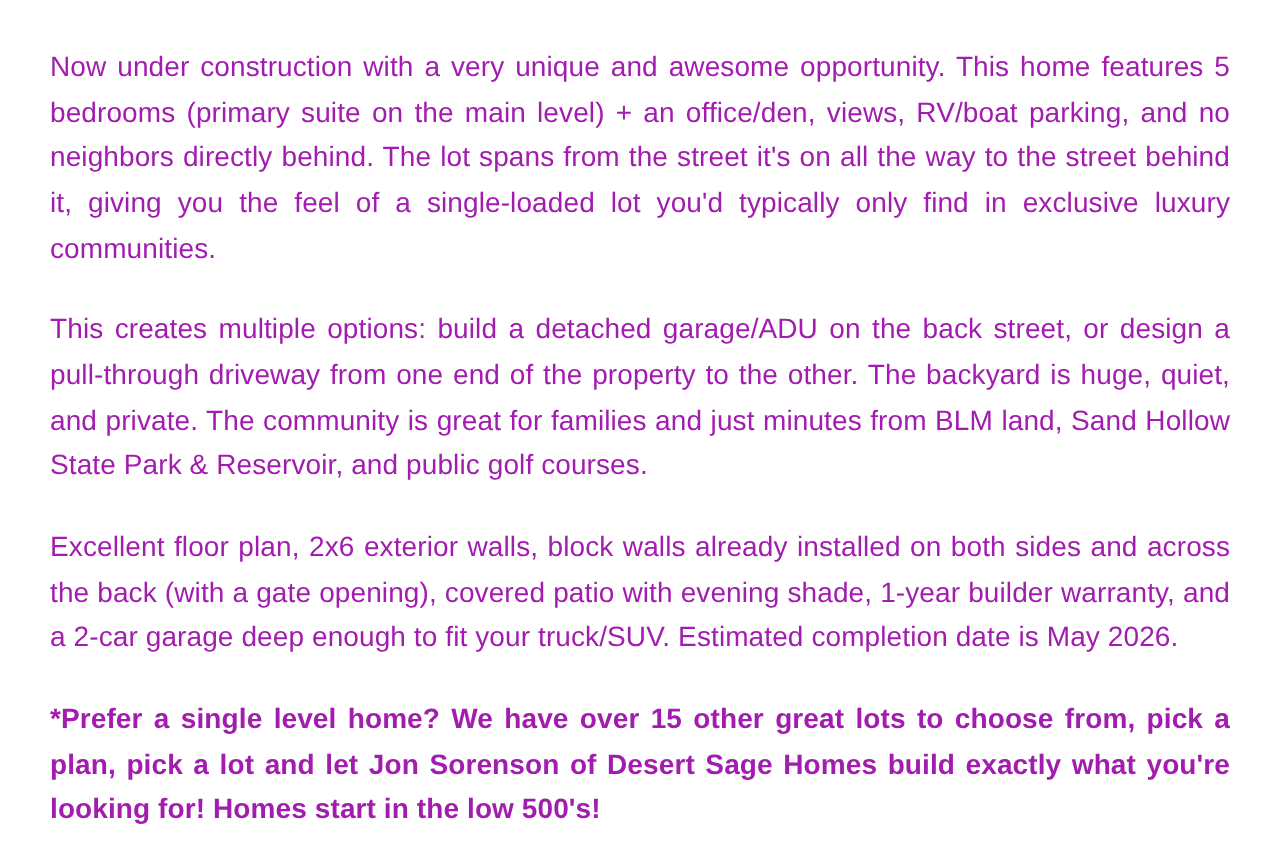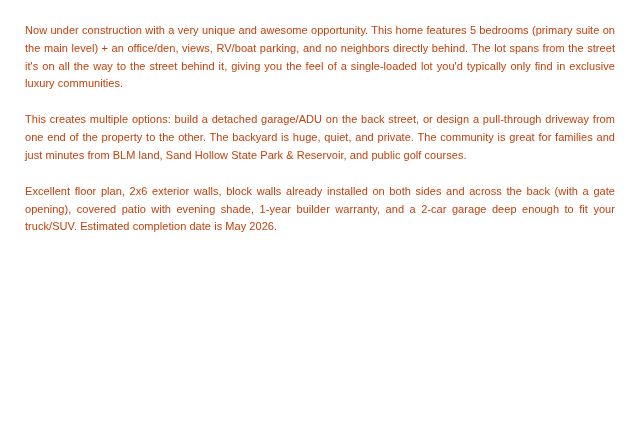--- a/index.html
+++ b/index.html
@@ -14,35 +14,36 @@
     color: #1a1a1a;
     overflow: hidden;
   }
   .doc {
     box-sizing: border-box;
     width: 640px;
     height: 429px;
     padding: 22px 25px 10px 25px;
   }
   .para {
-    font-size: 11px;
+    font-size: 14px;
     line-height: 1.62;
     text-align: justify;
     text-justify: inter-word;
     margin: 0 0 18px 0;
     letter-spacing: 0.05px;
-    color: #c2410c;
+    color: #a21caf;
   }
   .para:last-child {
     margin-bottom: 0;
   }
   .para.bold {
     font-weight: bold;
   }
 </style>
 </head>
 <body>
 
 <div class="doc">
   <p class="para">Now under construction with a very unique and awesome opportunity. This home features 5 bedrooms (primary suite on the main level) + an office/den, views, RV/boat parking, and no neighbors directly behind. The lot spans from the street it's on all the way to the street behind it, giving you the feel of a single-loaded lot you'd typically only find in exclusive luxury communities.</p>
   <p class="para">This creates multiple options: build a detached garage/ADU on the back street, or design a pull-through driveway from one end of the property to the other. The backyard is huge, quiet, and private. The community is great for families and just minutes from BLM land, Sand Hollow State Park &amp; Reservoir, and public golf courses.</p>
   <p class="para">Excellent floor plan, 2x6 exterior walls, block walls already installed on both sides and across the back (with a gate opening), covered patio with evening shade, 1-year builder warranty, and a 2-car garage deep enough to fit your truck/SUV. Estimated completion date is May 2026.</p>
+  <p class="para bold">*Prefer a single level home? We have over 15 other great lots to choose from, pick a plan, pick a lot and let Jon Sorenson of Desert Sage Homes build exactly what you're looking for! Homes start in the low 500's!</p>
 </div>
 
 </body></html>

